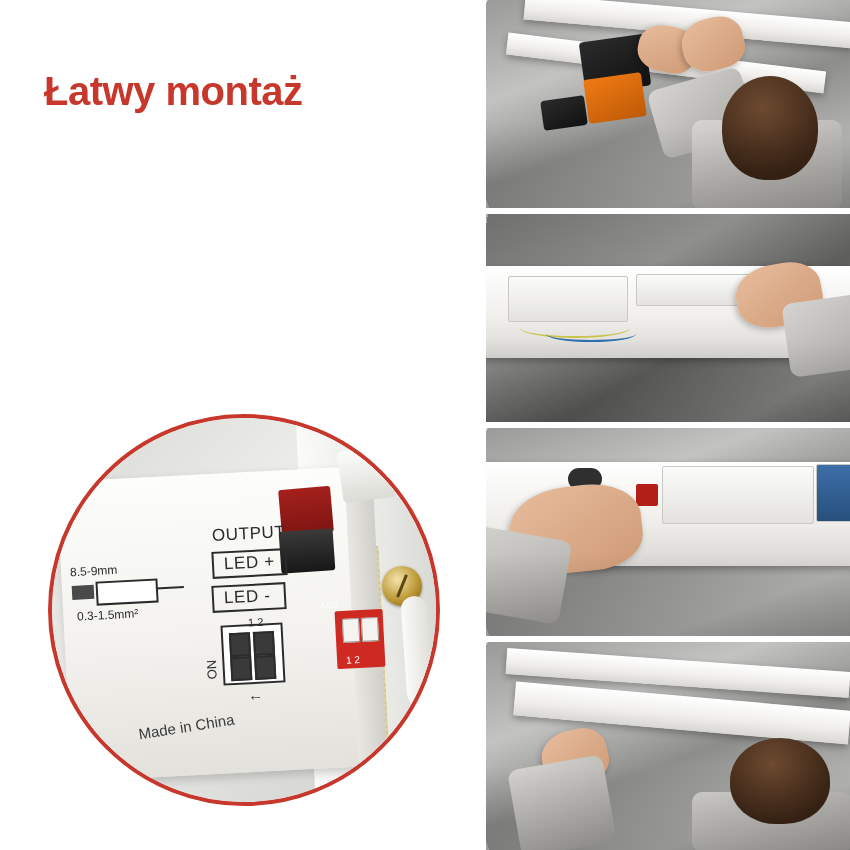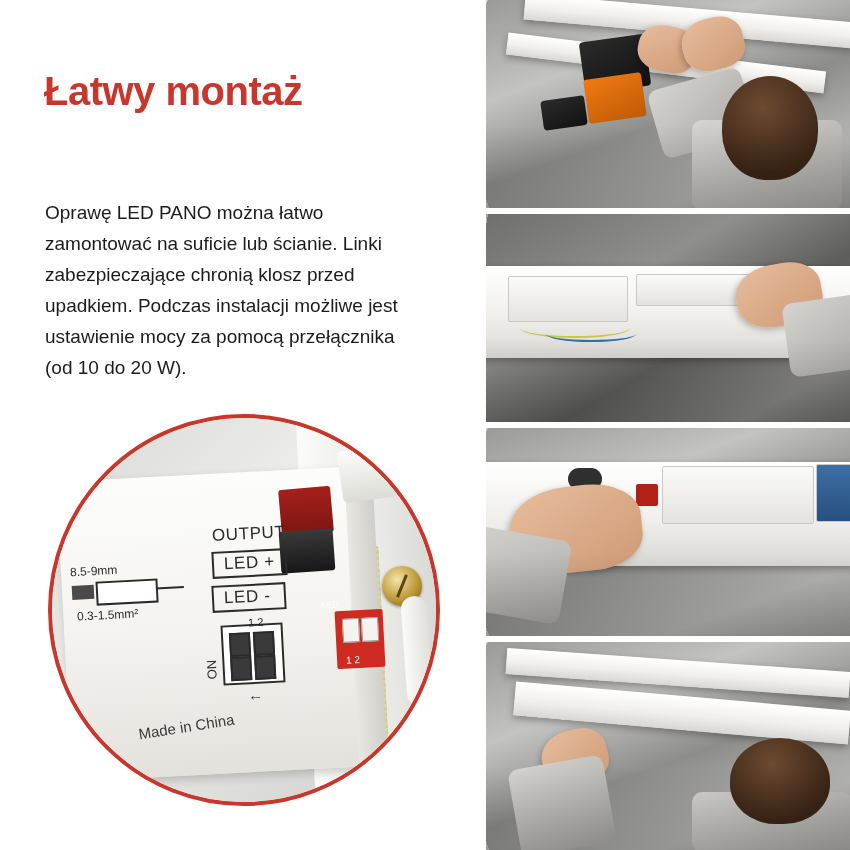--- a/index.html
+++ b/index.html
@@ -358,21 +358,20 @@
     background: linear-gradient(180deg, rgba(0,0,0,0), rgba(0,0,0,.18));
   }
 </style>
 </head>
 <body>
 
 <div class="left-col">
 
   <h1 class="headline">Łatwy montaż</h1>
 
-  <p class="body-copy">Oprawę LED PANO można łatwo zamontować na suficie lub ścianie. Linki zabezpieczające chronią klosz przed upadkiem. Podczas instalacji możliwe jest ustawienie mocy za pomocą przełącznika (od 10 do 20 W).</p>
 
   <div class="circle-wrap">
     <div class="circle-photo">
       <div class="circ-inner">
         <div class="grey-bg"></div>
         <div class="lamp-rail"></div>
         <div class="pcb"></div>
         <div class="driver-box"></div>
         <div class="plug-white"></div>
         <div class="connector-red"></div>

